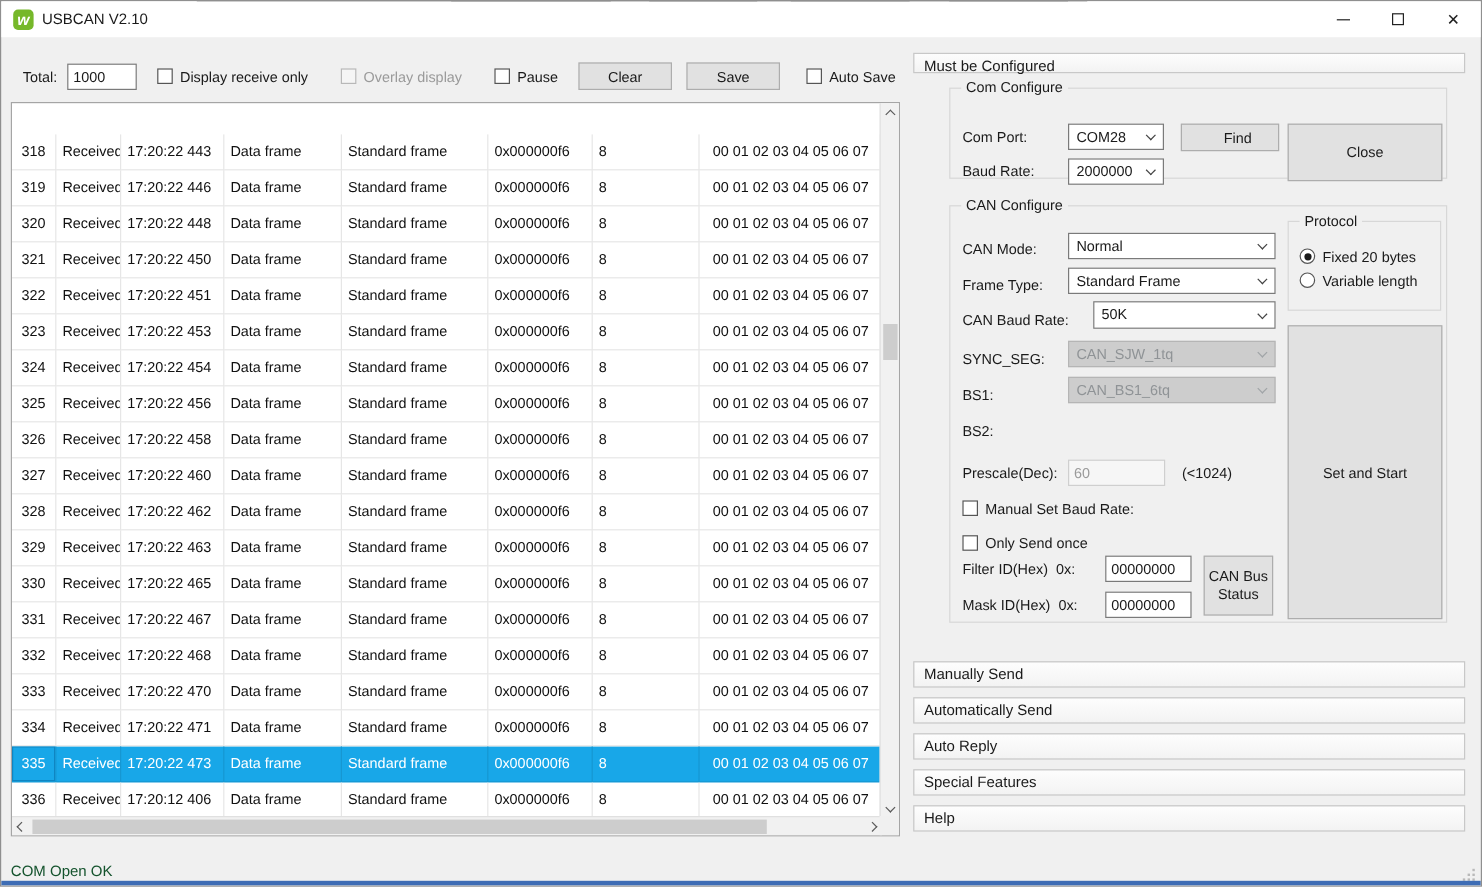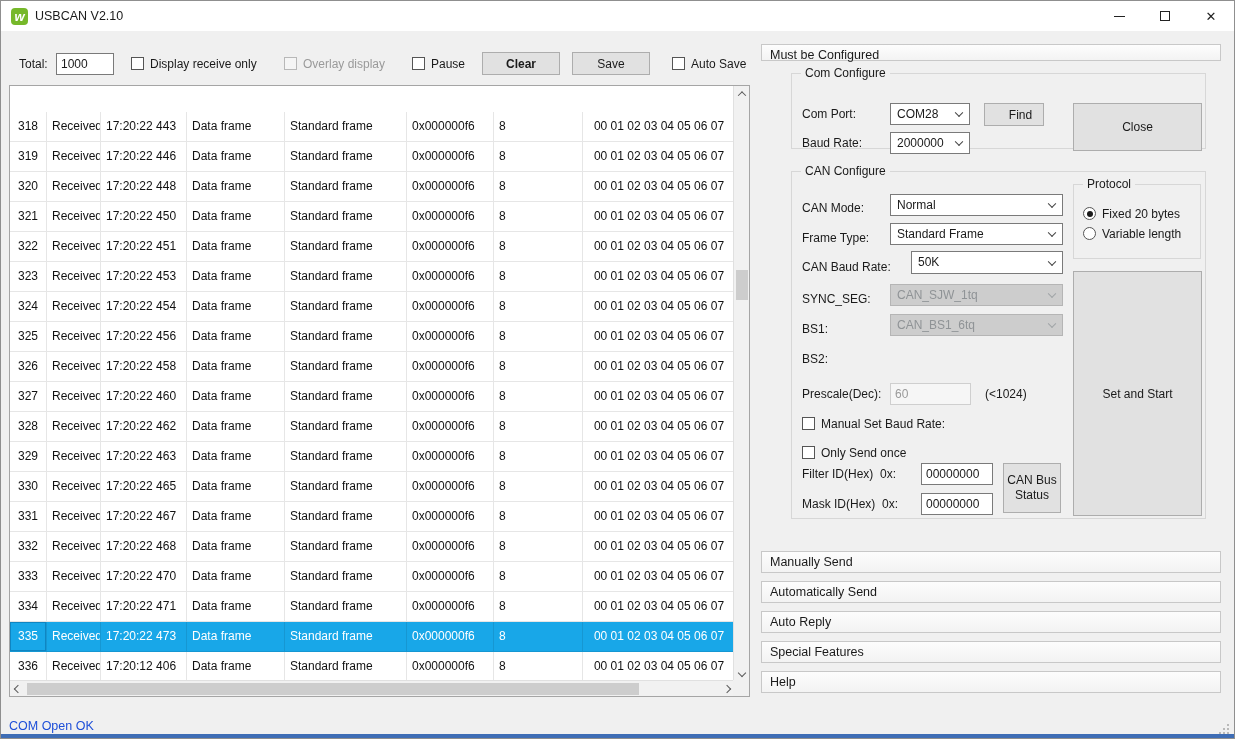--- a/index.html
+++ b/index.html
@@ -53,21 +53,21 @@
   .sbtn { position:absolute; width:16px; height:16px; display:flex; align-items:center; justify-content:center; }
   .sarr { width:6px; height:6px; border-right:1.4px solid #5a5a5a; border-bottom:1.4px solid #5a5a5a; display:block; }
   .sarr.up { transform:rotate(-135deg) translate(-1px,-1px); }
   .sarr.down { transform:rotate(45deg); }
   .sarr.left { transform:rotate(135deg); }
   .sarr.right { transform:rotate(-45deg); }
   .vthumb { position:absolute; left:2px; width:12px; background:#cdcdcd; }
   .hthumb { position:absolute; top:2px; height:12px; background:#cdcdcd; }
 
   
-  .statusbar-text { position:absolute; left:8px; top:718px; font-size:12.5px; color:#1d4ed8; }
+  .statusbar-text { position:absolute; left:8px; top:718px; font-size:12.5px; color:#14532d; }
   .grip { position:absolute; right:5px; top:723px; width:10px; height:10px;
           background:
             linear-gradient(#b9b9b9,#b9b9b9) 8px 8px/2px 2px no-repeat,
             linear-gradient(#b9b9b9,#b9b9b9) 8px 4px/2px 2px no-repeat,
             linear-gradient(#b9b9b9,#b9b9b9) 8px 0px/2px 2px no-repeat,
             linear-gradient(#b9b9b9,#b9b9b9) 4px 8px/2px 2px no-repeat,
             linear-gradient(#b9b9b9,#b9b9b9) 4px 4px/2px 2px no-repeat,
             linear-gradient(#b9b9b9,#b9b9b9) 0px 8px/2px 2px no-repeat; }
   .bottom-strip { position:absolute; left:0; bottom:0; width:100%; height:4px; }
 </style>
@@ -101,21 +101,21 @@
   </div>
 
   <div class="lbl" style="left:18px;top:52px;">Total:</div>
   <input class="tb-input" style="left: 55px; top: 52px; width: 58px; height: 22px;" value="1000">
   <div class="cb" style="left:130px;top:56px;"></div>
   <div class="lbl" style="left:149px;top:52px;">Display receive only</div>
   <div class="cb disabled" style="left:283px;top:56px;"></div>
   <div class="lbl gray" style="left:302px;top:52px;">Overlay display</div>
   <div class="cb" style="left:411px;top:56px;"></div>
   <div class="lbl" style="left:430px;top:52px;">Pause</div>
-  <div class="btn" style="left:481px;top:51px;width:78px;height:23px;font-weight:bold;">Clear</div>
+  <div class="btn" style="left:481px;top:51px;width:78px;height:23px;">Clear</div>
   <div class="btn" style="left:571px;top:51px;width:78px;height:23px;">Save</div>
   <div class="cb" style="left:671px;top:56px;"></div>
   <div class="lbl" style="left:690px;top:52px;">Auto Save</div>
 
   <div class="table">
     <div class="tbody">
         <div class="trow">
           <div class="tcell c0">318</div>
           <div class="tcell c1">Received</div>
           <div class="tcell c2">17:20:22 443</div>
@@ -328,21 +328,21 @@
     <div class="scorner"></div>
   </div>
 
   <div class="expander" style="top:43px;height:17px;line-height:21px;">Must be Configured</div>
 
   <div class="groupbox" style="left:790px;top:72px;width:415px;height:76px;">
     <div class="legend">Com Configure</div>
   </div>
   <div class="lbl" style="left:801px;top:102px;">Com Port:</div>
   <div class="combo" style="left:889px;top:102px;width:80px;height:22px;"><span>COM28</span><span class="chev"></span></div>
-  <div class="btn" style="left:983px;top:102px;width:60px;height:23px;padding-left:13px;">Find</div>
+  <div class="btn" style="left:983px;top:102px;width:82px;height:23px;padding-left:13px;">Find</div>
   <div class="btn" style="left:1072px;top:102px;width:129px;height:48px;">Close</div>
   <div class="lbl" style="left:801px;top:131px;">Baud Rate:</div>
   <div class="combo" style="left:889px;top:131px;width:80px;height:22px;"><span>2000000</span><span class="chev"></span></div>
 
   <div class="groupbox" style="left:790px;top:170px;width:415px;height:348px;">
     <div class="legend">CAN Configure</div>
   </div>
   <div class="lbl" style="left:801px;top:196px;">CAN Mode:</div>
   <div class="combo" style="left:889px;top:193px;width:173px;height:22px;"><span>Normal</span><span class="chev"></span></div>
   <div class="lbl" style="left:801px;top:226px;">Frame Type:</div>

